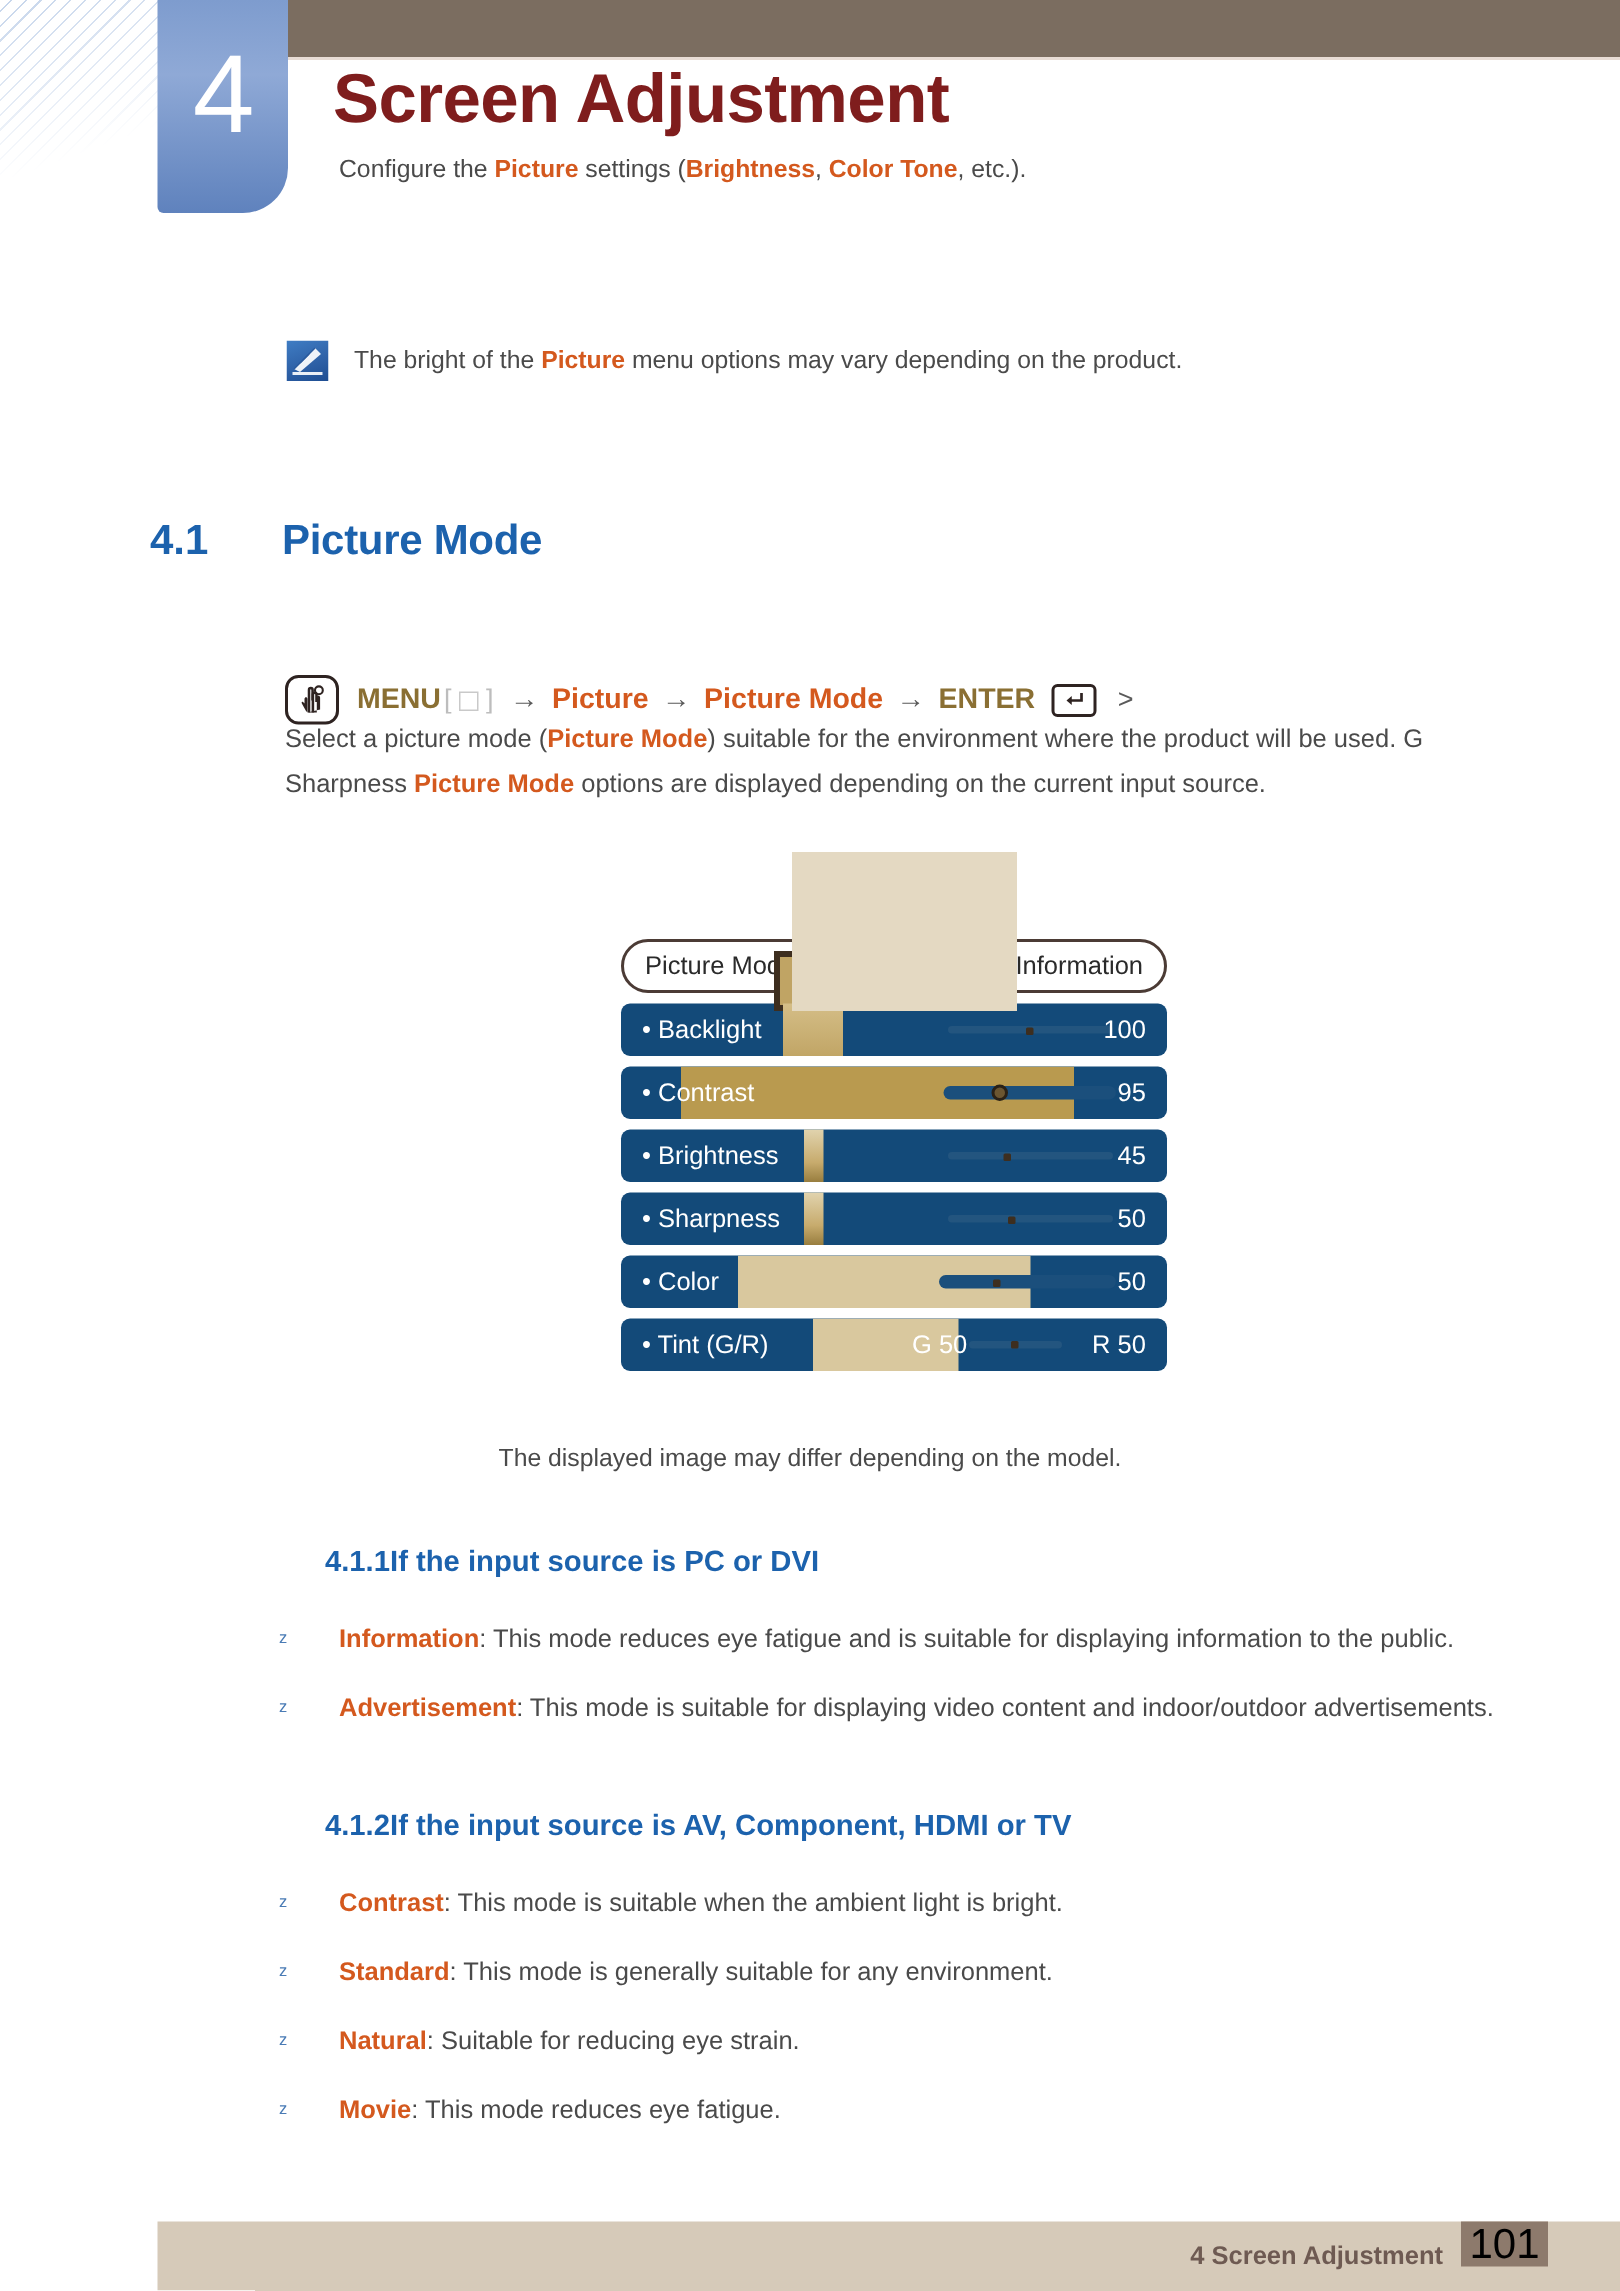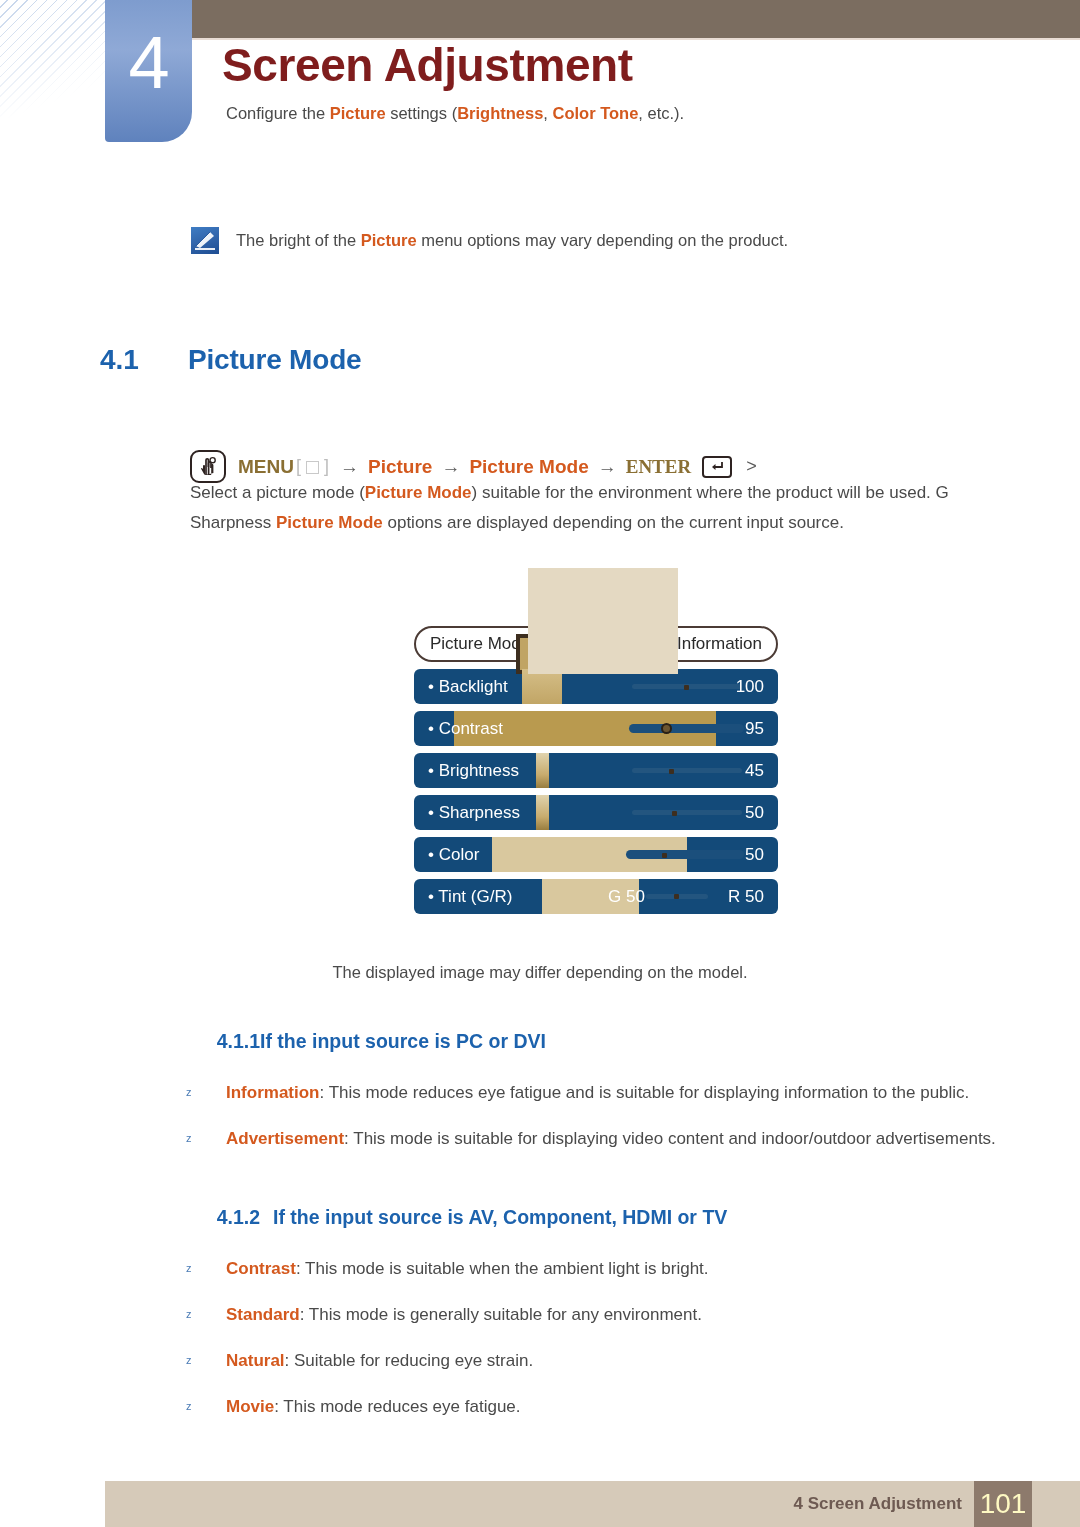--- a/index.html
+++ b/index.html
@@ -142,21 +142,21 @@
   .mp-sq {
     display: inline-block;
     width: 13px; height: 13px;
     border: 1.5px solid #c9c9c9;
     margin: 0 3px;
     position: relative;
     top: 1px;
   }
   .mp-arrow { color: #5a5a5a; font-weight: normal; margin: 0 9px; font-size: 19px; }
   .mp-orange { color: #d4591e; }
-  .mp-enter { color: #8a6f33; font-family: Liberation Serif, serif; }
+  .mp-enter { color: #8a6f33; }
   .enter-btn {
     width: 30px; height: 22px;
     border: 2.5px solid #2e2321;
     border-radius: 4px;
     display: inline-flex;
     align-items: center;
     justify-content: center;
     margin-left: 11px;
     flex: 0 0 auto;
     font-size: 14px;
@@ -321,23 +321,23 @@
     right: 118px; top: 50%;
     transform: translateY(-50%);
     font-size: 17px;
     font-weight: bold;
     color: #6e5a52;
     white-space: nowrap;
   }
   .footer-page {
     position: absolute;
     right: 48px; top: 0;
-    width: 58px; height: 46px;
+    width: 58px; height: 30px;
     background: #8d7a6c;
-    color: #fef9c3;
+    color: #000000;
     font-size: 28px;
     display: flex;
     align-items: center;
     justify-content: center;
   }
 </style>
 </head>
 <body>
 
 <div class="hatch"></div>
@@ -474,21 +474,21 @@
   <div class="bullet">
     <span class="bullet-mark">z</span>
     <span class="bullet-body"><span class="hl">Information</span><span>: This mode reduces eye fatigue and is suitable for displaying information to the public.</span></span>
   </div>
   <div class="bullet">
     <span class="bullet-mark">z</span>
     <span class="bullet-body"><span class="hl">Advertisement</span><span>: This mode is suitable for displaying video content and indoor/outdoor advertisements.</span></span>
   </div>
 </div>
 
-<div class="sub-head" style="top:1206px;gap:13px;">
+<div class="sub-head" style="top:1206px;">
   <span class="sub-num">4.1.2</span>
   <span>If the input source is AV, Component, HDMI or TV</span>
 </div>
 
 <div class="bullets" style="top:1254px;">
   <div class="bullet">
     <span class="bullet-mark">z</span>
     <span class="bullet-body"><span class="hl">Contrast</span><span>: This mode is suitable when the ambient light is bright.</span></span>
   </div>
   <div class="bullet">

